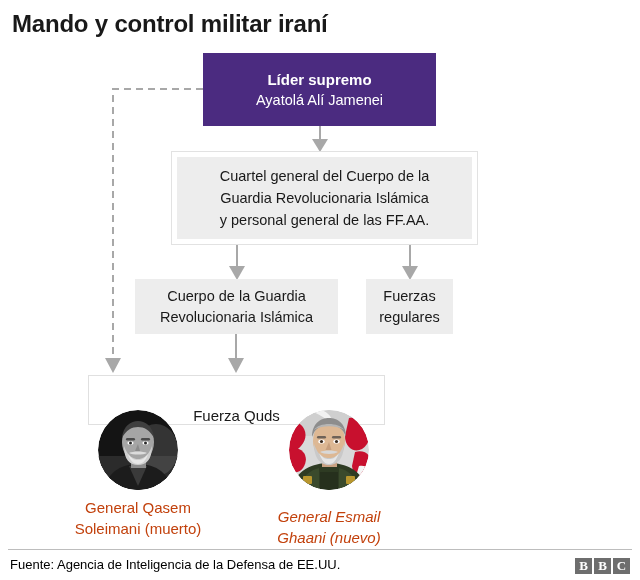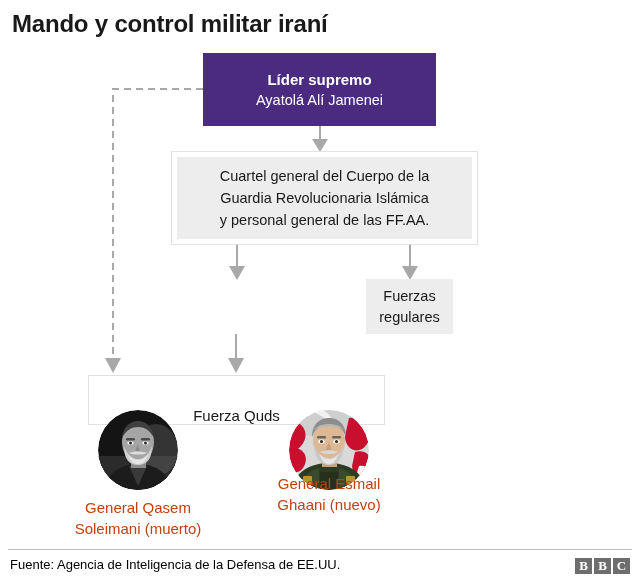--- a/index.html
+++ b/index.html
@@ -141,21 +141,21 @@
 
   
   .caption {
     position: absolute;
     text-align: center;
     font-size: 15px;
     line-height: 21px;
     color: #c2410c;
   }
   .caption-soleimani { left: 48px; top: 497px; width: 180px; }
-  .caption-ghaani    { left: 239px; top: 473px; width: 180px; }
+  .caption-ghaani    { left: 239px; top: 506px; width: 180px; font-style: italic; }
 
   
   .footer-rule {
     position: absolute;
     left: 8px;
     top: 549px;
     width: 624px;
     height: 1px;
     background: #bdbdbd;
   }
@@ -216,20 +216,24 @@
     <div class="line-1">Líder supremo</div>
     <div class="line-2">Ayatolá Alí Jamenei</div>
   </div>
 
   <div class="node node-hq">
     <div>Cuartel general del Cuerpo de la</div>
     <div>Guardia Revolucionaria Islámica</div>
     <div>y personal general de las FF.AA.</div>
   </div>
 
+  <div class="node node-irgc">
+    <div>Cuerpo de la Guardia</div>
+    <div>Revolucionaria Islámica</div>
+  </div>
 
   <div class="node node-regular">
     <div>Fuerzas</div>
     <div>regulares</div>
   </div>
 
   <div class="node node-quds">
     <div>Fuerza Quds</div>
   </div>
 

